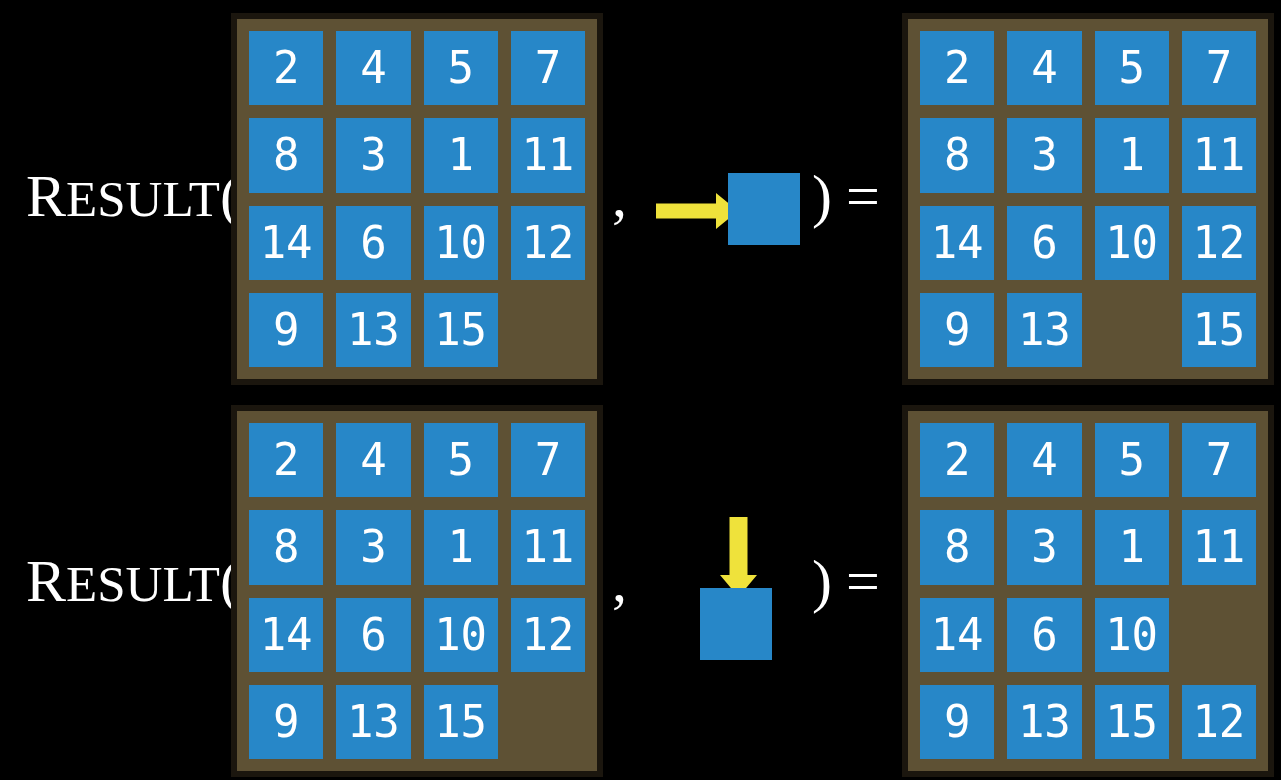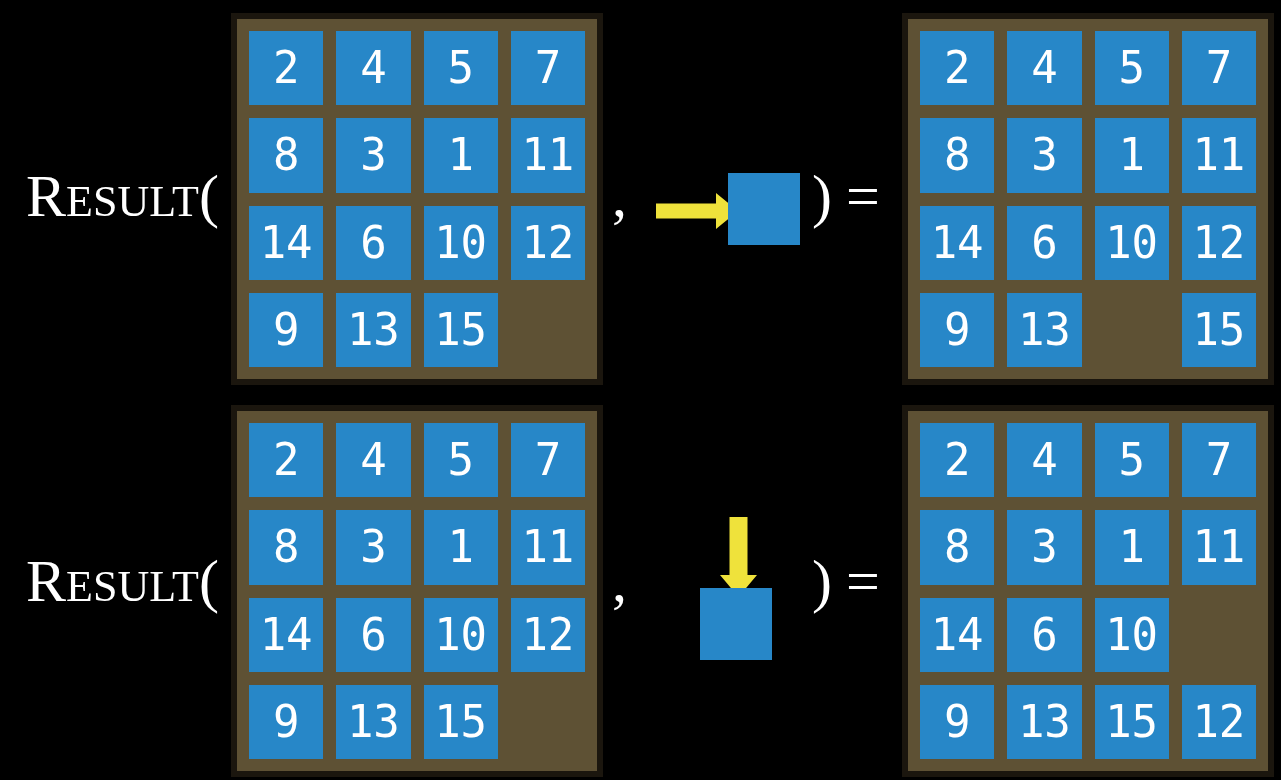--- a/index.html
+++ b/index.html
@@ -6,21 +6,21 @@
   .canvas{
     position:relative;width:1281px;height:780px;overflow:hidden;
     background:var(--background,#000);
     font-family:"Liberation Serif",serif;
   }
   
   .func{
     position:absolute;color:var(--label-text,#fff);
     font-size:60px;line-height:66px;white-space:nowrap;
   }
-  .func .rest{font-size:44px;}
+  .func .rest{font-size:51px;}
   
   .punct{
     position:absolute;color:var(--label-text,#fff);
     font-size:60px;line-height:66px;white-space:nowrap;
   }
   .close-eq{display:flex;gap:14px;}
   
   .board{
     position:absolute;width:372px;height:372px;box-sizing:border-box;
     border:6px solid var(--board-frame,#1b160e);

